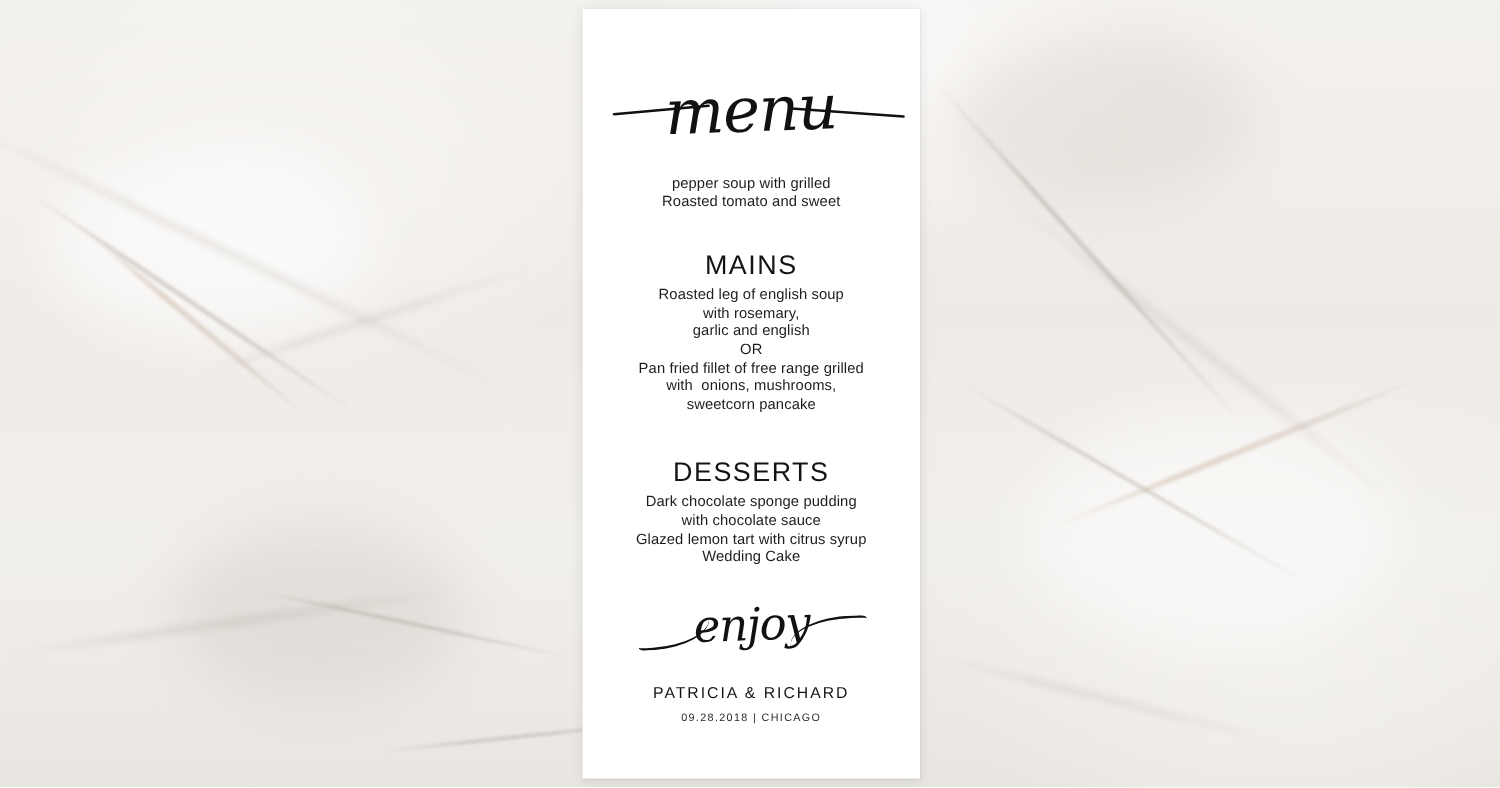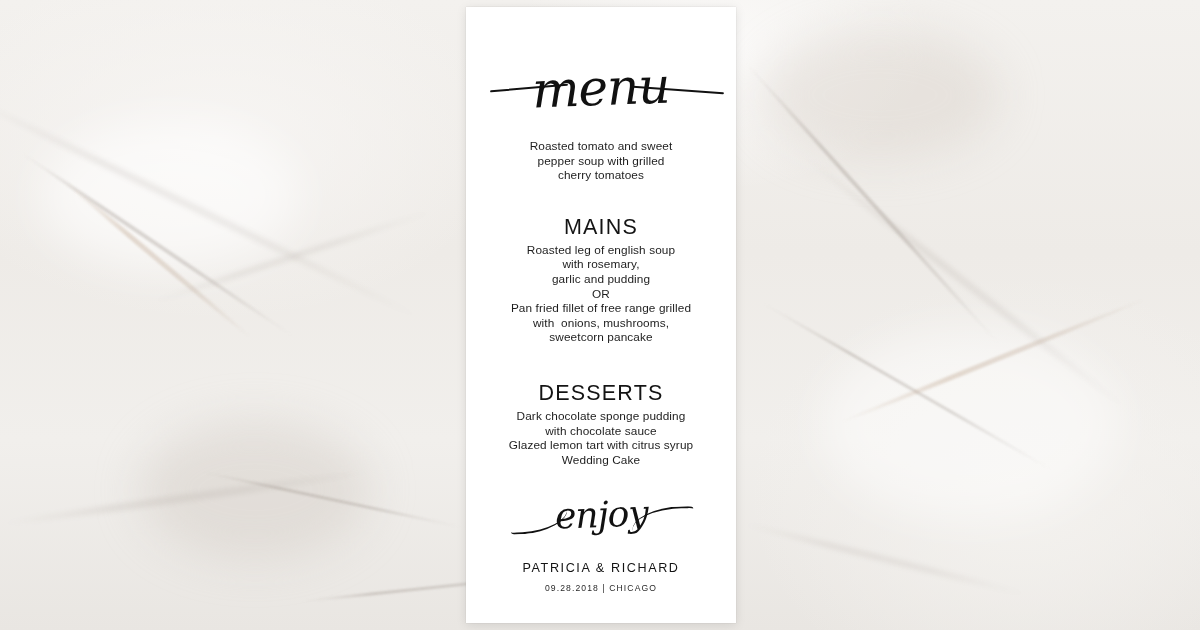--- a/index.html
+++ b/index.html
@@ -159,30 +159,29 @@
   <div class="card">
     <div class="card-inner">
 
       <div class="script-wrap">
         <div class="swash" style="left:10px; top:80px; width:78px; transform:rotate(-5deg);"></div>
         <div class="swash" style="left:152px; top:82px; width:92px; transform:rotate(4deg);"></div>
         <span class="script menu-word">menu</span>
       </div>
 
       <div class="section" style="margin-top:26px;">
+        <div class="section-line">pepper soup with grilled</div>
         <div class="section-line">Roasted tomato and sweet</div>
-        <div class="section-line">pepper soup with grilled</div>
-        <div class="section-line">cherry tomatoes</div>
       </div>
 
       <div class="section" style="margin-top:32px;">
         <div class="section-title">MAINS</div>
         <div class="section-line">Roasted leg of english soup</div>
         <div class="section-line">with rosemary,</div>
-        <div class="section-line">garlic and pudding</div>
+        <div class="section-line">garlic and english</div>
         <div class="section-line">OR</div>
         <div class="section-line">Pan fried fillet of free range grilled</div>
         <div class="section-line">with  onions, mushrooms,</div>
         <div class="section-line">sweetcorn pancake</div>
       </div>
 
       <div class="section" style="margin-top:36px;">
         <div class="section-title">DESSERTS</div>
         <div class="section-line">Dark chocolate sponge pudding</div>
         <div class="section-line">with chocolate sauce</div>

